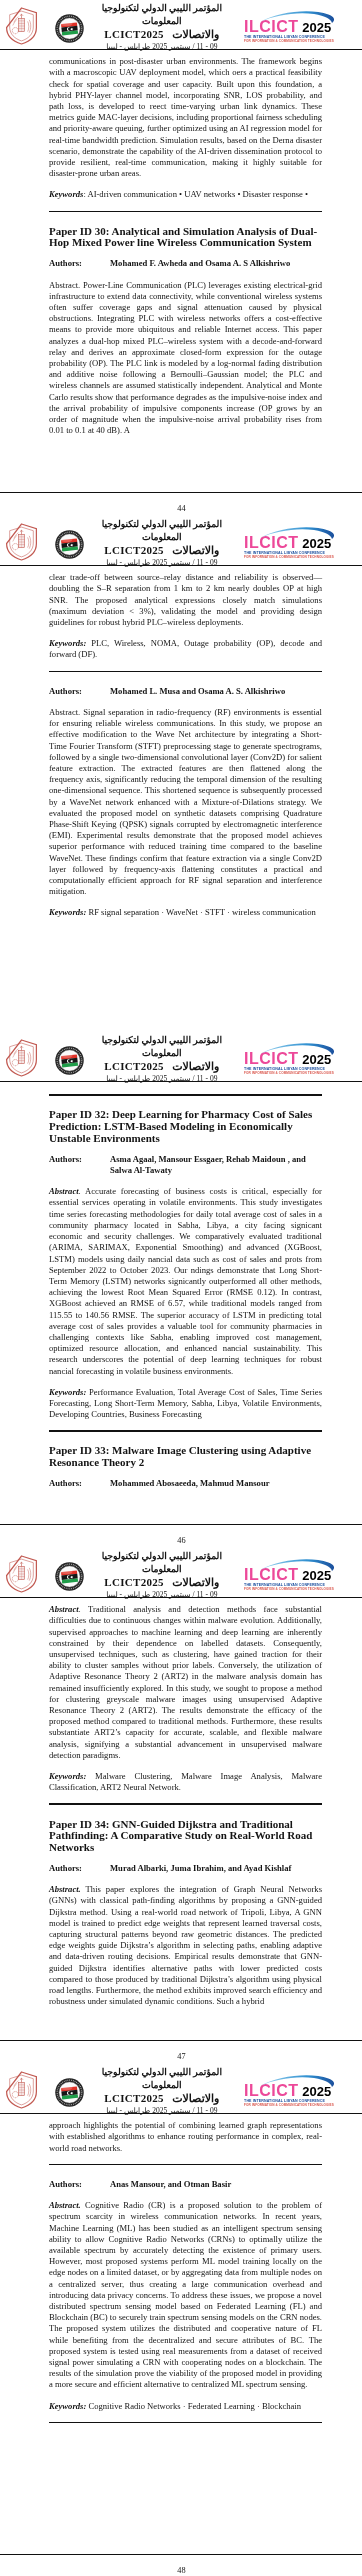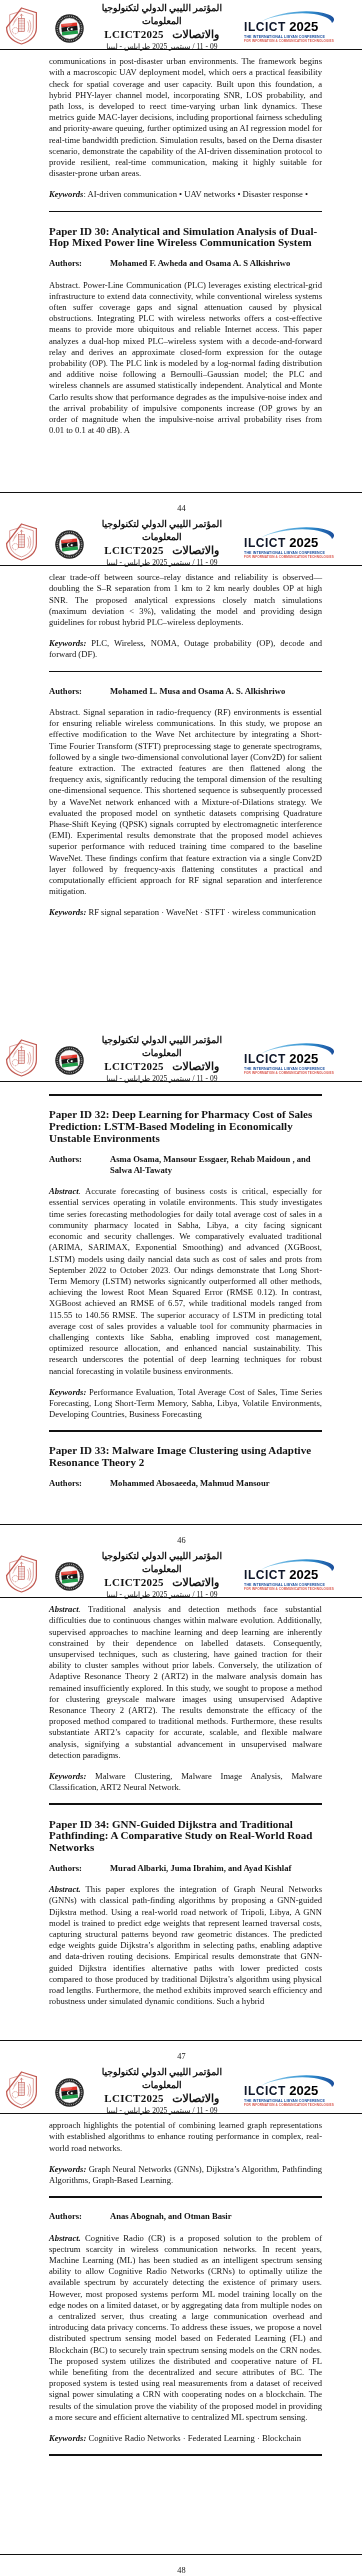--- a/index.html
+++ b/index.html
@@ -16,21 +16,21 @@
   .head-center{flex:1;text-align:center;padding-top:1px;min-width:0;}
   .ar1{font-size:9.3px;font-weight:bold;line-height:13px;}
   .ar2row{display:flex;justify-content:center;align-items:baseline;gap:8.3px;font-weight:bold;}
   .lcode{font-size:11px;letter-spacing:0.3px;}
   .ar2{font-size:11px;}
   .hdate{font-size:7.5px;margin-top:1.6px;}
   .ilcict{width:120px;flex:none;position:relative;padding:10.4px 0 0 4.2px;box-sizing:border-box;
           font-family:"Liberation Sans",sans-serif;text-align:left;}
   .swoosh{position:absolute;top:0.5px;left:14.5px;width:93px;height:13.5px;}
   .ilcict .row{display:flex;gap:3.6px;align-items:baseline;font-weight:bold;line-height:13px;}
-  .ilcict .nm{font-size:12px;color:#0f172a;letter-spacing:0.5px;}
+  .ilcict .nm{font-size:16px;color:#ec4899;letter-spacing:0.5px;}
   .ilcict .yr{font-size:13px;color:#000000;}
   .tag1{color:#1c4f9e;font-size:3.6px;font-weight:bold;letter-spacing:0.1px;margin-top:1px;white-space:nowrap;}
   .tag2{color:#d9544a;font-size:3.1px;font-weight:bold;letter-spacing:0.1px;white-space:nowrap;}
 
   
   .content{flex:0 1 auto;overflow:hidden;padding:6.2px 41px 0 49px;
            font-size:8.6px;line-height:11.2px;text-align:justify;}
   .para{margin:0 0 10px 0;}
   .b{font-weight:bold;font-style:italic;}
   .sep{height:1.6px;background:#111;margin:6.2px 0 13.5px 0;}
@@ -244,21 +244,21 @@
       </div>
       <div class="tag1">THE INTERNATIONAL LIBYAN CONFERENCE</div>
       <div class="tag2">FOR INFORMATION &amp; COMMUNICATION TECHNOLOGIES</div>
     </div>
   </header>
 <div class="content">
         <div class="sep"></div>
         <h2 class="title">Paper ID 32: Deep Learning for Pharmacy Cost of Sales Prediction: LSTM-Based Modeling in Economically Unstable Environments</h2>
         <div class="authors">
           <span class="alabel">Authors:</span>
-          <span class="anames">Asma Osama, Mansour Essgaer, Rehab Maidoun , and Salwa Al-Tawaty</span>
+          <span class="anames">Asma Agaal, Mansour Essgaer, Rehab Maidoun , and Salwa Al-Tawaty</span>
         </div>
         <p class="para"><span class="b">Abstract</span><span>. Accurate forecasting of business costs is critical, especially for essential services operating in volatile environments. This study investigates time series forecasting methodologies for daily total average cost of sales in a community pharmacy located in Sabha, Libya, a city facing signicant economic and security challenges. We comparatively evaluated traditional (ARIMA, SARIMAX, Exponential Smoothing) and advanced (XGBoost, LSTM) models using daily nancial data such as cost of sales and prots from September 2022 to October 2023. Our ndings demonstrate that Long Short-Term Memory (LSTM) networks signicantly outperformed all other methods, achieving the lowest Root Mean Squared Error (RMSE 0.12). In contrast, XGBoost achieved an RMSE of 6.57, while traditional models ranged from 115.55 to 140.56 RMSE. The superior accuracy of LSTM in predicting total average cost of sales provides a valuable tool for community pharmacies in challenging contexts like Sabha, enabling improved cost management, optimized resource allocation, and enhanced nancial sustainability. This research underscores the potential of deep learning techniques for robust nancial forecasting in volatile business environments.</span></p>
         <p class="para kw"><span class="b">Keywords:</span><span> Performance Evaluation, Total Average Cost of Sales, Time Series Forecasting, Long Short-Term Memory, Sabha, Libya, Volatile Environments, Developing Countries, Business Forecasting</span></p>
         <div class="sep"></div>
         <h2 class="title">Paper ID 33: Malware Image Clustering using Adaptive Resonance Theory 2</h2>
         <div class="authors">
           <span class="alabel">Authors:</span>
           <span class="anames">Mohammed Abosaeeda, Mahmud Mansour</span>
         </div>
       </div>
@@ -390,25 +390,24 @@
       <div class="row">
         <span class="nm">ILCICT</span>
         <span class="yr">2025</span>
       </div>
       <div class="tag1">THE INTERNATIONAL LIBYAN CONFERENCE</div>
       <div class="tag2">FOR INFORMATION &amp; COMMUNICATION TECHNOLOGIES</div>
     </div>
   </header>
 <div class="content">
         <p class="para">approach highlights the potential of combining learned graph representations with established algorithms to enhance routing performance in complex, real-world road networks.</p>
-        <p class="para kw"><span class="b">Keywords:</span><span> Graph Neural Networks (GNNs), Dijkstra’s Algorithm, Pathfinding Algorithms, Graph-Based Learning.</span></p>
-        <div class="sep"></div>
-        <div class="authors">
-          <span class="alabel">Authors:</span>
-          <span class="anames">Anas Abognah, and Otman Basir</span>
+        <div class="sep"></div>
+        <div class="authors">
+          <span class="alabel">Authors:</span>
+          <span class="anames">Anas Mansour, and Otman Basir</span>
         </div>
         <p class="para"><span class="b">Abstract.</span><span> Cognitive Radio (CR) is a proposed solution to the problem of spectrum scarcity in wireless communication networks. In recent years, Machine Learning (ML) has been studied as an intelligent spectrum sensing ability to allow Cognitive Radio Networks (CRNs) to optimally utilize the available spectrum by accurately detecting the existence of primary users. However, most proposed systems perform ML model training locally on the edge nodes on a limited dataset, or by aggregating data from multiple nodes on a centralized server, thus creating a large communication overhead and introducing data privacy concerns. To address these issues, we propose a novel distributed spectrum sensing model based on Federated Learning (FL) and Blockchain (BC) to securely train spectrum sensing models on the CRN nodes. The proposed system utilizes the distributed and cooperative nature of FL while benefiting from the decentralized and secure attributes of BC. The proposed system is tested using real measurements from a dataset of received signal power simulating a CRN with cooperating nodes on a blockchain. The results of the simulation prove the viability of the proposed model in providing a more secure and efficient alternative to centralized ML spectrum sensing.</span></p>
         <p class="para kw"><span class="b">Keywords:</span><span> Cognitive Radio Networks · Federated Learning · Blockchain</span></p>
         <div class="sep"></div>
       </div>
       <footer class="pfoot">
         <div class="pnum">48</div>
       </footer>
     </section>
   </div>

